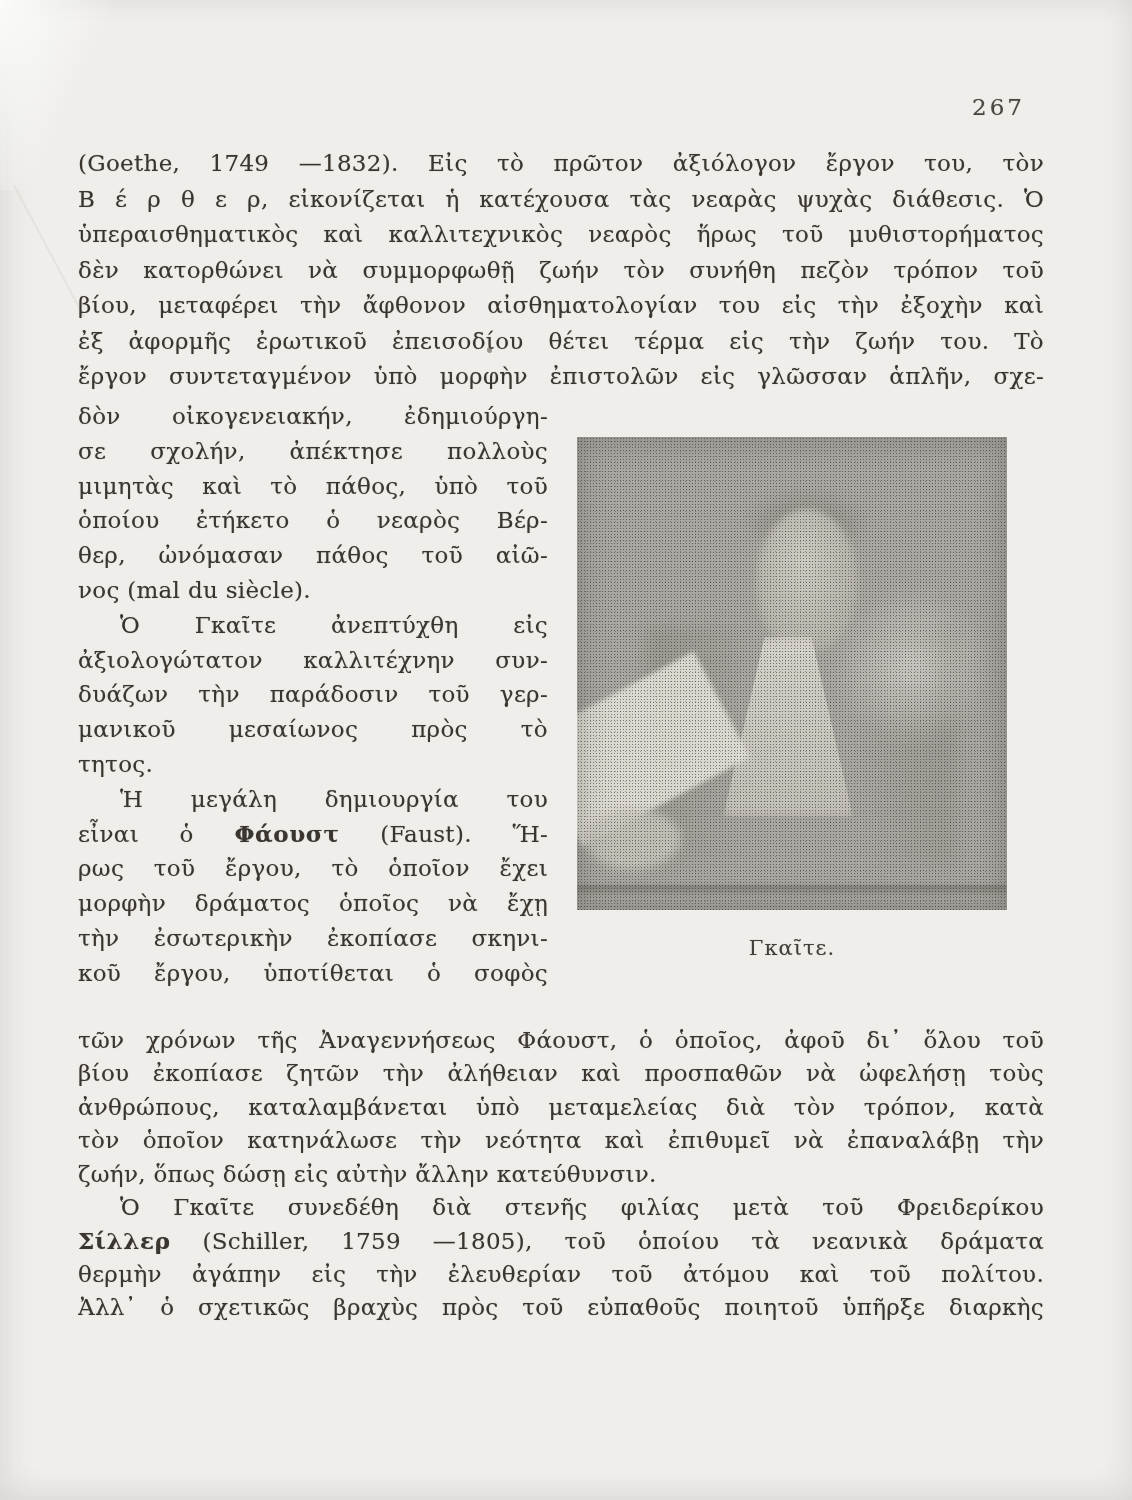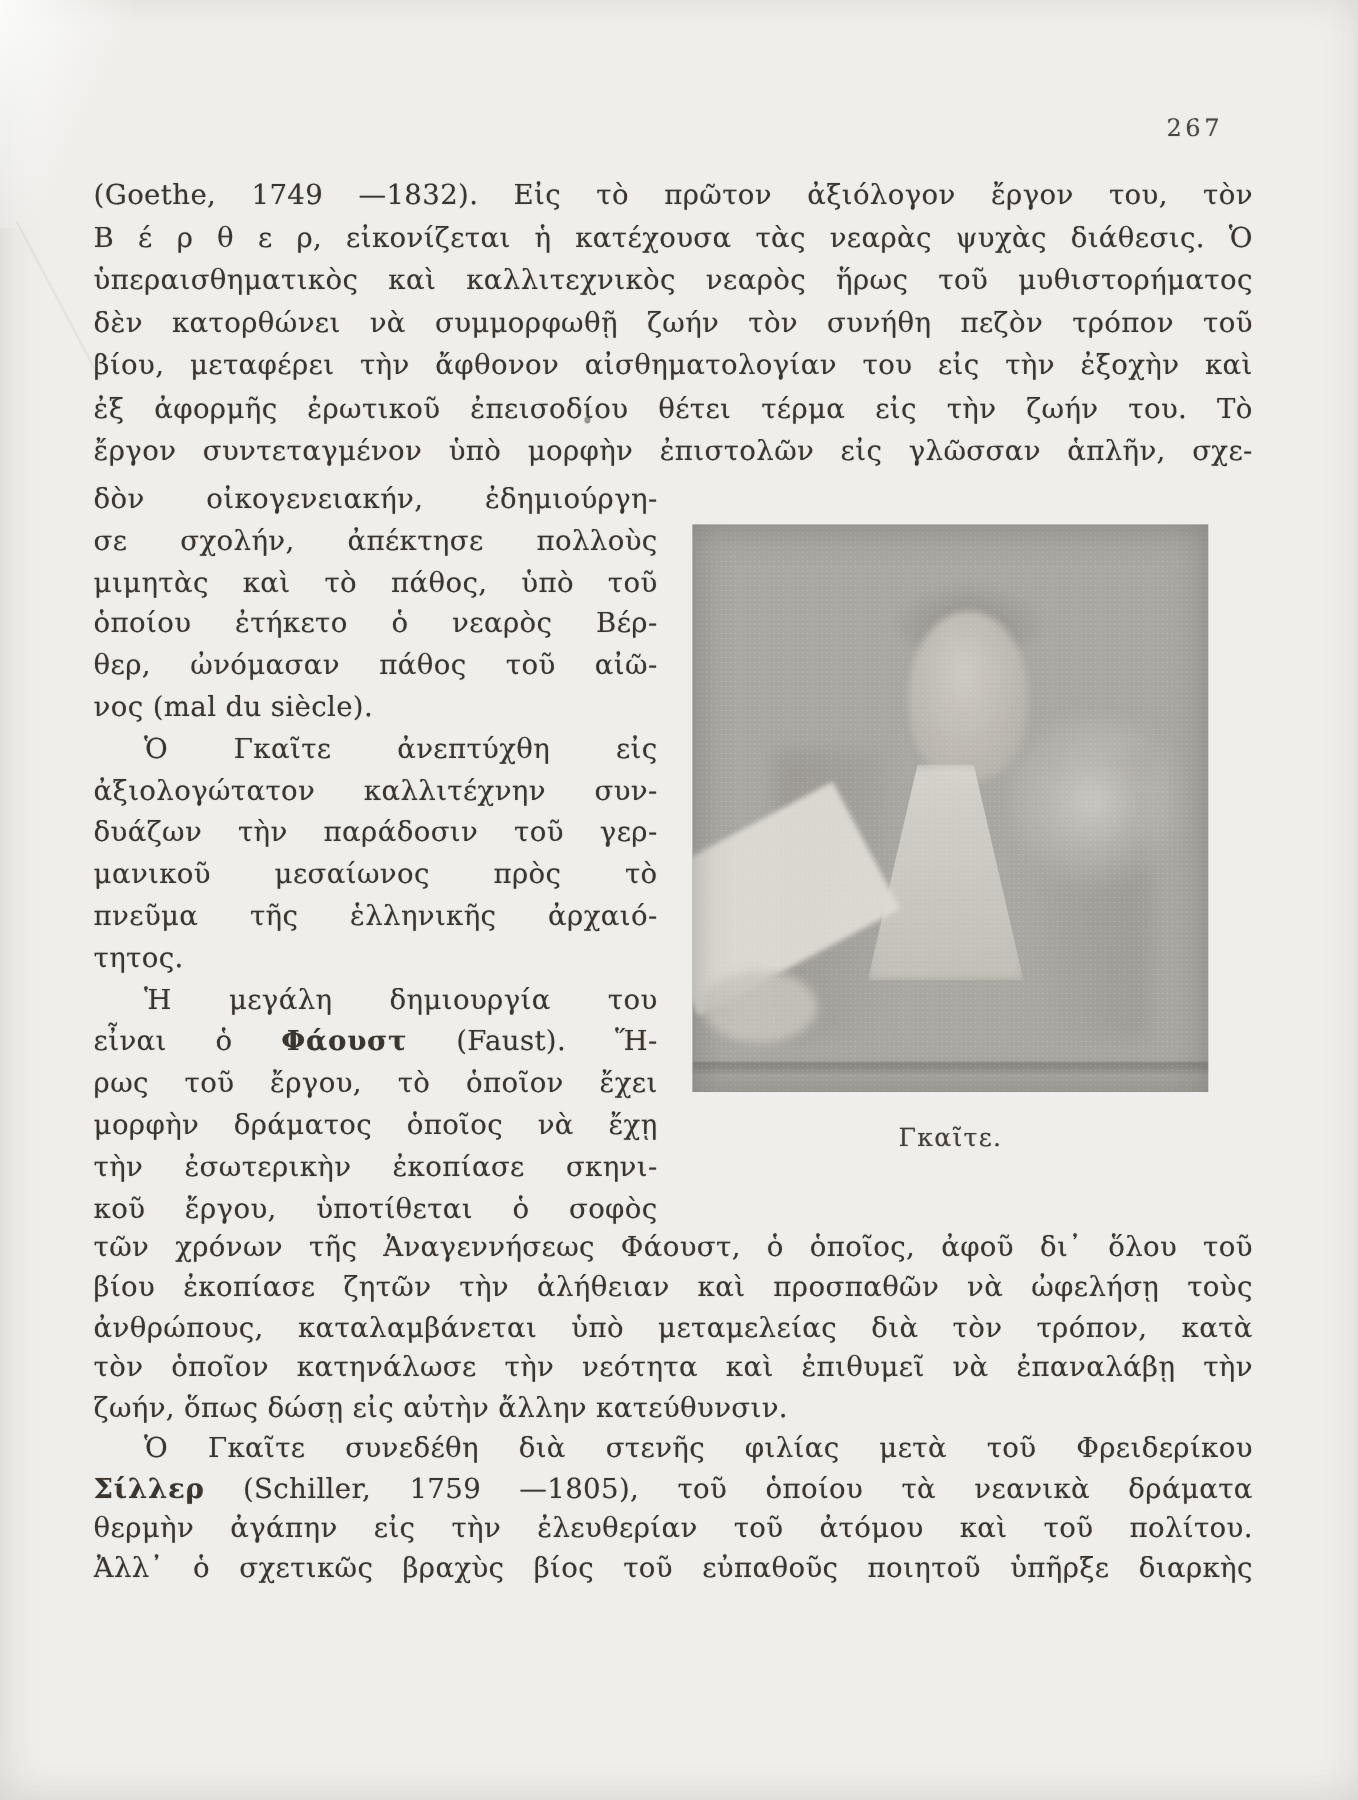--- a/index.html
+++ b/index.html
@@ -22,21 +22,21 @@
     pointer-events:none;
   }
   .crease{
     position:absolute;left:-26px;top:250px;width:150px;height:2px;
     background:rgba(90,85,75,.07);
     transform:rotate(62deg);
     border-radius:2px;
   }
   .pagenum{
     position:absolute;left:972px;top:94px;
-    font-size:20px;letter-spacing:3px;color:#4c4740;
+    font-size:23px;letter-spacing:3px;color:#4c4740;
     text-shadow:0 0 1px rgba(70,64,55,.4);
   }
   .block{position:absolute;left:78px;width:966px;}
   .b1{top:146px;}
   .b1 .ln{line-height:35.5px;height:35.5px;}
   .col{position:absolute;left:78px;top:399px;width:470px;}
   .col .ln{line-height:34.8px;height:34.8px;}
   .b2{top:1024px;}
   .b2 .ln{line-height:33.4px;height:33.4px;}
   .ln{
@@ -153,21 +153,20 @@
     <div class="ln">δὸν οἰκογενειακήν, ἐδημιούργη-</div>
     <div class="ln">σε σχολήν, ἀπέκτησε πολλοὺς</div>
     <div class="ln">μιμητὰς καὶ τὸ πάθος, ὑπὸ τοῦ</div>
     <div class="ln">ὁποίου ἐτήκετο ὁ νεαρὸς Βέρ-</div>
     <div class="ln">θερ, ὠνόμασαν πάθος τοῦ αἰῶ-</div>
     <div class="ln end">νος (mal du siècle).</div>
     <div class="ln ind">Ὁ Γκαῖτε ἀνεπτύχθη εἰς</div>
     <div class="ln">ἀξιολογώτατον καλλιτέχνην συν-</div>
     <div class="ln">δυάζων τὴν παράδοσιν τοῦ γερ-</div>
     <div class="ln">μανικοῦ μεσαίωνος πρὸς τὸ</div>
-    <div class="ln">πνεῦμα τῆς ἑλληνικῆς ἀρχαιό-</div>
     <div class="ln end">τητος.</div>
     <div class="ln ind">Ἡ μεγάλη δημιουργία του</div>
     <div class="ln"><span>εἶναι ὁ </span><span class="bold">Φάουστ</span><span> (Faust). Ἥ-</span></div>
     <div class="ln">ρως τοῦ ἔργου, τὸ ὁποῖον ἔχει</div>
     <div class="ln">μορφὴν δράματος ὁποῖος νὰ ἔχῃ</div>
     <div class="ln">τὴν ἐσωτερικὴν ἐκοπίασε σκηνι-</div>
     <div class="ln">κοῦ ἔργου, ὑποτίθεται ὁ σοφὸς</div>
   </div>
 
   <div class="portrait">
@@ -187,17 +186,17 @@
 
   <div class="block b2">
     <div class="ln">τῶν χρόνων τῆς Ἀναγεννήσεως Φάουστ, ὁ ὁποῖος, ἀφοῦ δι᾽ ὅλου τοῦ</div>
     <div class="ln">βίου ἐκοπίασε ζητῶν τὴν ἀλήθειαν καὶ προσπαθῶν νὰ ὠφελήσῃ τοὺς</div>
     <div class="ln">ἀνθρώπους, καταλαμβάνεται ὑπὸ μεταμελείας διὰ τὸν τρόπον, κατὰ</div>
     <div class="ln">τὸν ὁποῖον κατηνάλωσε τὴν νεότητα καὶ ἐπιθυμεῖ νὰ ἐπαναλάβῃ τὴν</div>
     <div class="ln end">ζωήν, ὅπως δώσῃ εἰς αὐτὴν ἄλλην κατεύθυνσιν.</div>
     <div class="ln ind">Ὁ Γκαῖτε συνεδέθη διὰ στενῆς φιλίας μετὰ τοῦ Φρειδερίκου</div>
     <div class="ln"><span class="bold">Σίλλερ</span><span> (Schiller, 1759 —1805), τοῦ ὁποίου τὰ νεανικὰ δράματα</span></div>
     <div class="ln">θερμὴν ἀγάπην εἰς τὴν ἐλευθερίαν τοῦ ἀτόμου καὶ τοῦ πολίτου.</div>
-    <div class="ln">Ἀλλ᾽ ὁ σχετικῶς βραχὺς βίος τοῦ εὐπαθοῦς ποιητοῦ ὑπῆρξε διαρκὴς</div>
+    <div class="ln">Ἀλλ᾽ ὁ σχετικῶς βραχὺς πρὸς τοῦ εὐπαθοῦς ποιητοῦ ὑπῆρξε διαρκὴς</div>
   </div>
 
   <div class="inkdot"></div>
 </div>
 
 </body></html>

